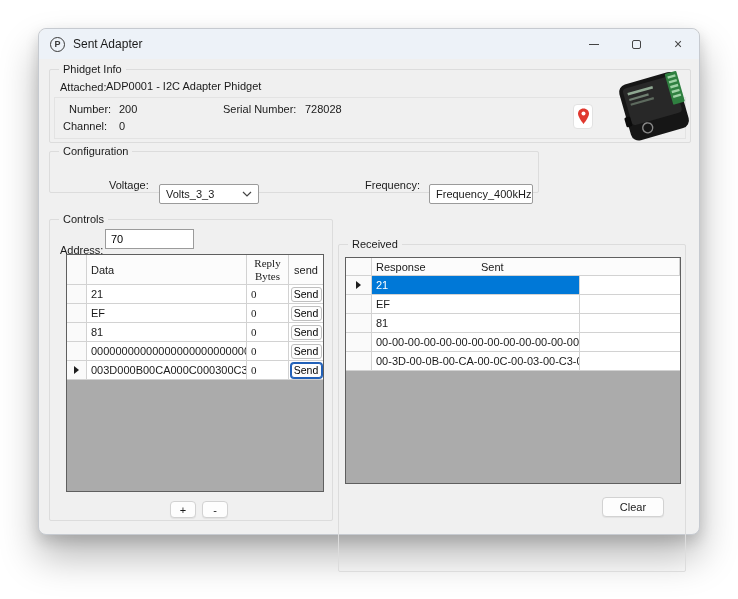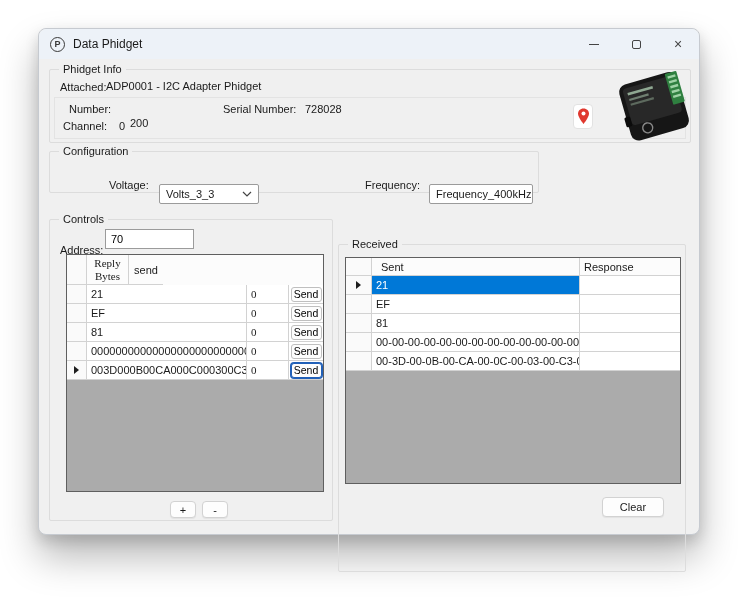--- a/index.html
+++ b/index.html
@@ -82,41 +82,41 @@
 </style>
 </head>
 <body>
 
 <div class="window">
 
   <div class="titlebar">
     <span class="app-icon">
         <span>P</span>
       </span>
-    <span class="wtitle">Data Phidget</span>
+    <span class="wtitle">Sent Adapter</span>
     <div class="win-btns">
       <div class="wbtn">
           <span class="glyph-min"></span>
         </div>
       <div class="wbtn">
           <span class="glyph-max"></span>
         </div>
       <div class="wbtn">
           <span class="glyph-close">×</span>
         </div>
     </div>
   </div>
 
   <div class="groupbox" style="left:10px; top:40px; width:642px; height:74px;">
     <span class="gb-caption">Phidget Info</span>
     <span class="lbl" style="left:10px; top:11px;">Attached:</span>
     <span class="val" style="left:56px; top:10px;">ADP0001 - I2C Adapter Phidget</span>
     <div class="info-panel">
       <span class="lbl" style="left:14px; top:5px;">Number:</span>
-      <span class="val" style="left:64px; top:19px;margin-left:11px;">200</span>
+      <span class="val" style="left:64px; top:5px;">200</span>
       <span class="lbl" style="left:168px; top:5px;">Serial Number:</span>
       <span class="val" style="left:250px; top:5px;">728028</span>
       <span class="lbl" style="left:8px; top:22px;">Channel:</span>
       <span class="val" style="left:64px; top:22px;">0</span>
       <div class="pin-btn">
         <svg width="13" height="17" viewBox="0 0 13 17">
           <path d="M6.5 0.5 C3.2 0.5 1 2.9 1 5.8 C1 9.4 6.5 16 6.5 16 S12 9.4 12 5.8 C12 2.9 9.8 0.5 6.5 0.5 Z" fill="#E0382E"></path>
           <circle cx="6.5" cy="5.6" r="2" fill="#ffffff"></circle>
         </svg>
       </div>
@@ -162,20 +162,21 @@
   </div>
 
   <div class="groupbox" style="left:10px; top:190px; width:284px; height:302px;">
     <span class="gb-caption">Controls</span>
     <span class="lbl" style="left:10px; top:24px;">Address:</span>
     <input class="textbox" style="left: 55px; top: 9px; width: 89px; height: 20px;" value="70">
 
     <div class="grid sg" style="left:16px; top:34px; width:258px; height:238px;">
       <div class="g-header">
         <div class="g-cell marker-cell c0"></div>
+        <div class="g-cell hdr c1">Data</div>
         <div class="g-cell hdr c2">Reply Bytes</div>
         <div class="g-cell hdr c3">send</div>
       </div>
       <div class="g-row">
         <div class="g-cell marker-cell c0"></div>
         <div class="g-cell c1">21</div>
         <div class="g-cell c2">0</div>
         <div class="g-cell c3">
             <button class="send-btn">Send</button>
           </div>
@@ -219,22 +220,22 @@
     <button class="btn" style="left:120px; top:281px; width:26px; height:17px;">+</button>
     <button class="btn" style="left:152px; top:281px; width:26px; height:17px;">-</button>
   </div>
 
   <div class="groupbox" style="left:299px; top:215px; width:348px; height:328px;">
     <span class="gb-caption">Received</span>
 
     <div class="grid rg" style="left:6px; top:12px; width:336px; height:227px;">
       <div class="g-header">
         <div class="g-cell marker-cell r0"></div>
+        <div class="g-cell hdr r2">Response</div>
         <div class="g-cell hdr r1">Sent</div>
-        <div class="g-cell hdr r2">Response</div>
       </div>
       <div class="g-row">
         <div class="g-cell marker-cell r0">
             <span class="tri"></span>
           </div>
         <div class="g-cell r1 sel-cell">21</div>
         <div class="g-cell r2"></div>
       </div>
       <div class="g-row">
         <div class="g-cell marker-cell r0"></div>

